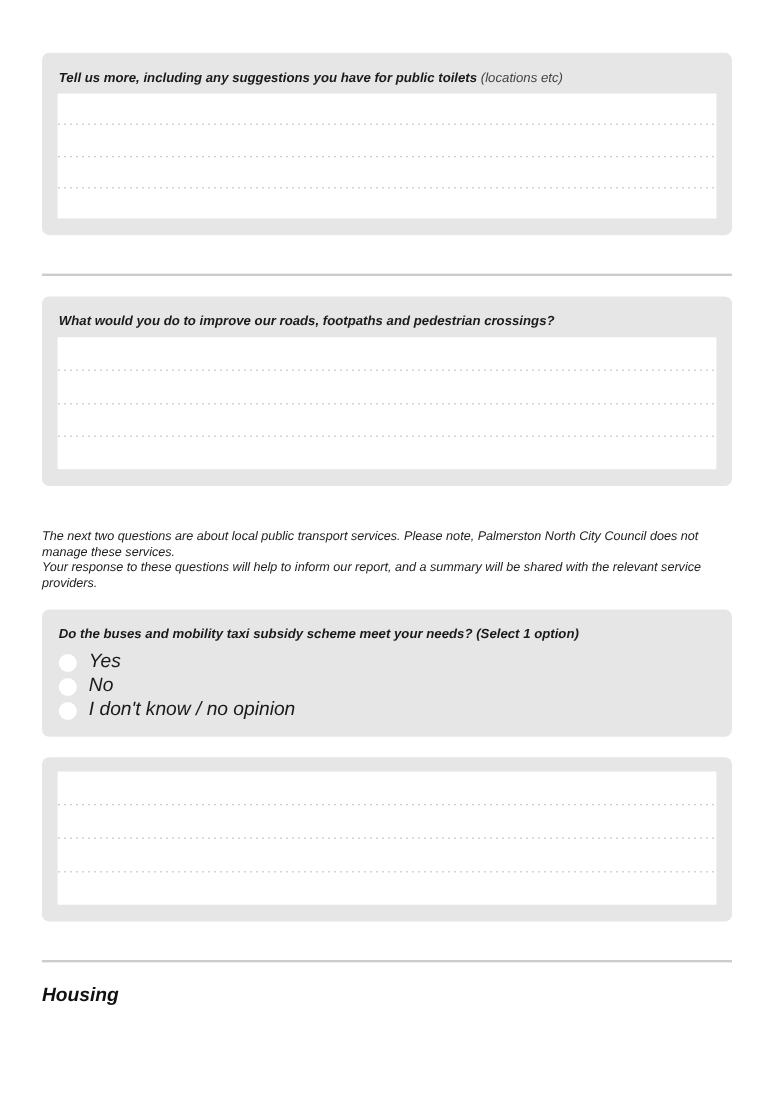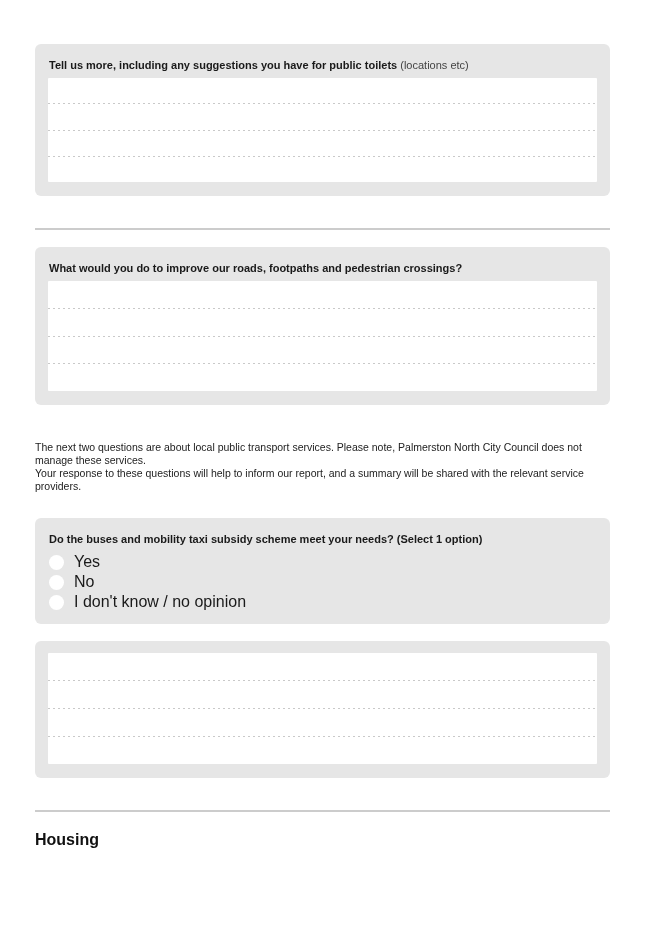--- a/index.html
+++ b/index.html
@@ -11,20 +11,21 @@
   }
   body {
     width: 645px;
     height: 926px;
     overflow: hidden;
     position: relative;
   }
   .content {
     margin: 0 35px;
     width: 575px;
+    font-style: italic;
   }
   .card {
     background: #e6e6e6;
     border-radius: 6px;
     padding: 12px 13px 14px 13px;
     box-sizing: border-box;
   }
   .card-label {
     font-size: 11px;
     line-height: 14px;
@@ -64,21 +65,21 @@
     margin: 18px 0 0 0;
   }
   .card-q1 { margin-top: 44px; }
   .card-q2 { margin-top: 17px; }
   .note {
     margin-top: 36px;
     font-size: 10.5px;
     line-height: 13px;
     color: #222222;
   }
-  .card-radio { margin-top: 25px; padding-bottom: 12px; }
+  .card-radio { margin-top: 15px; padding-bottom: 12px; }
   .options { margin-top: 4px; }
   .option {
     display: flex;
     align-items: center;
     height: 20px;
     cursor: pointer;
   }
   .radio-circle {
     width: 15px;
     height: 15px;

